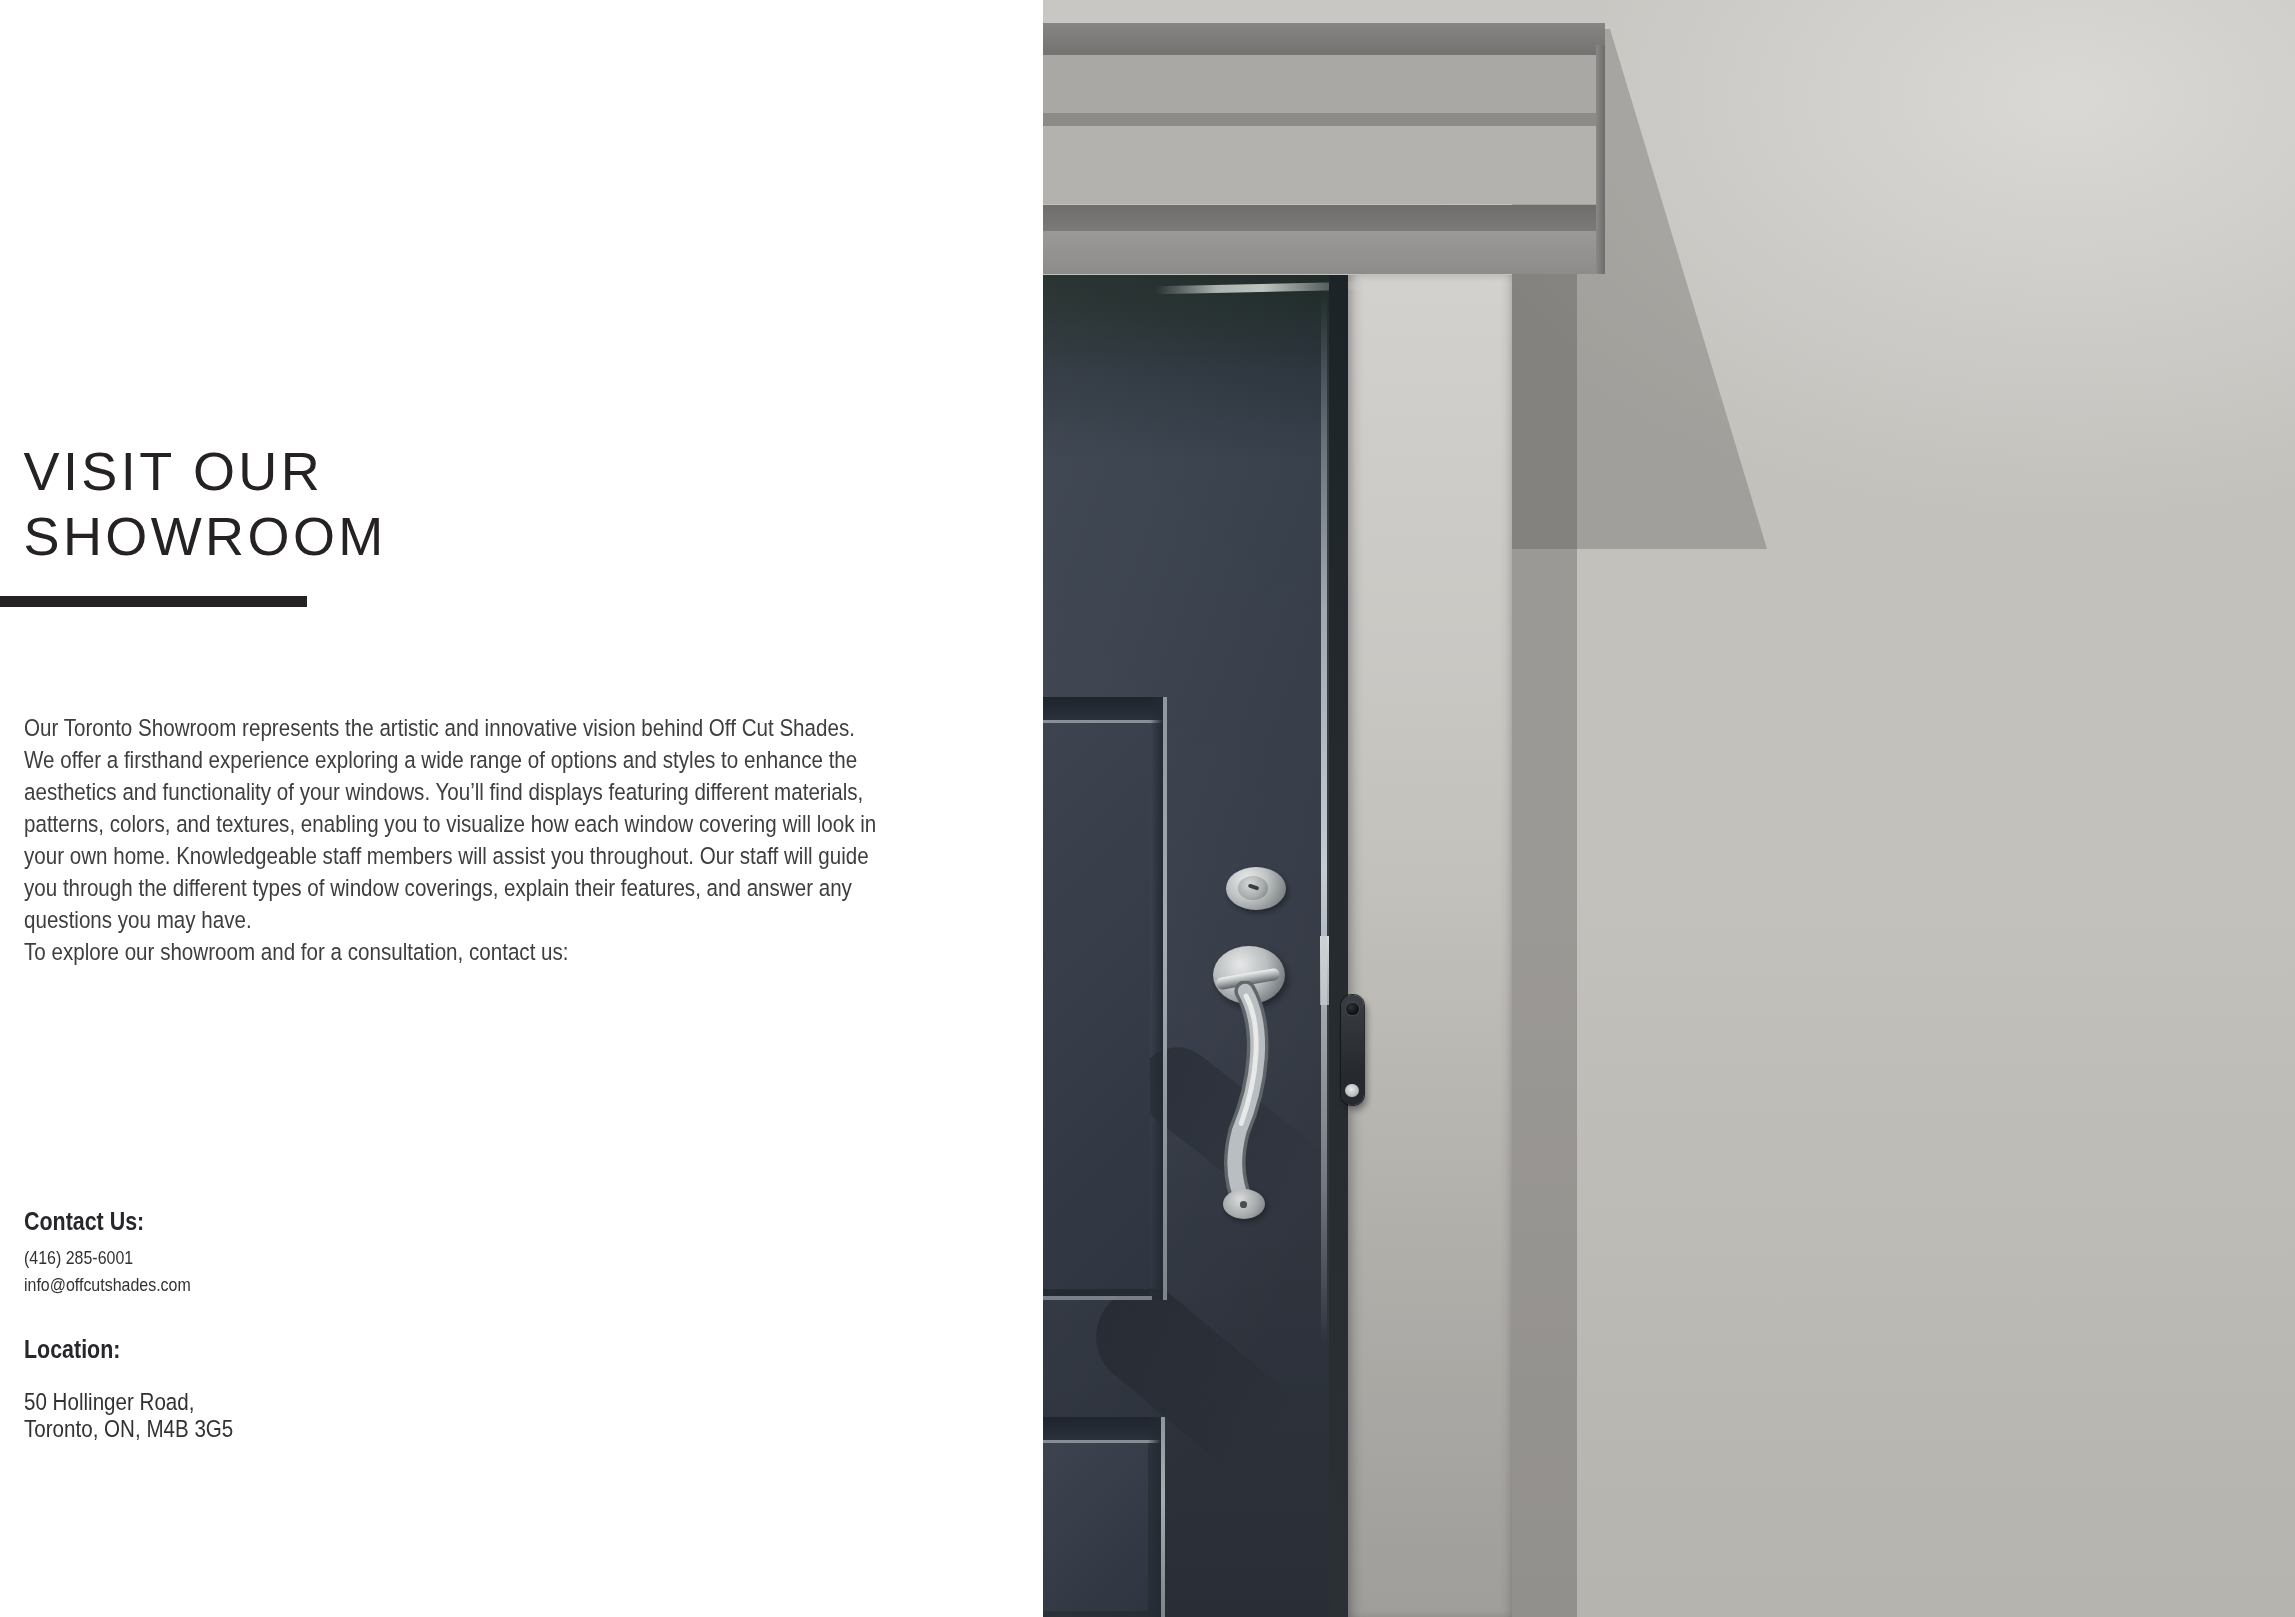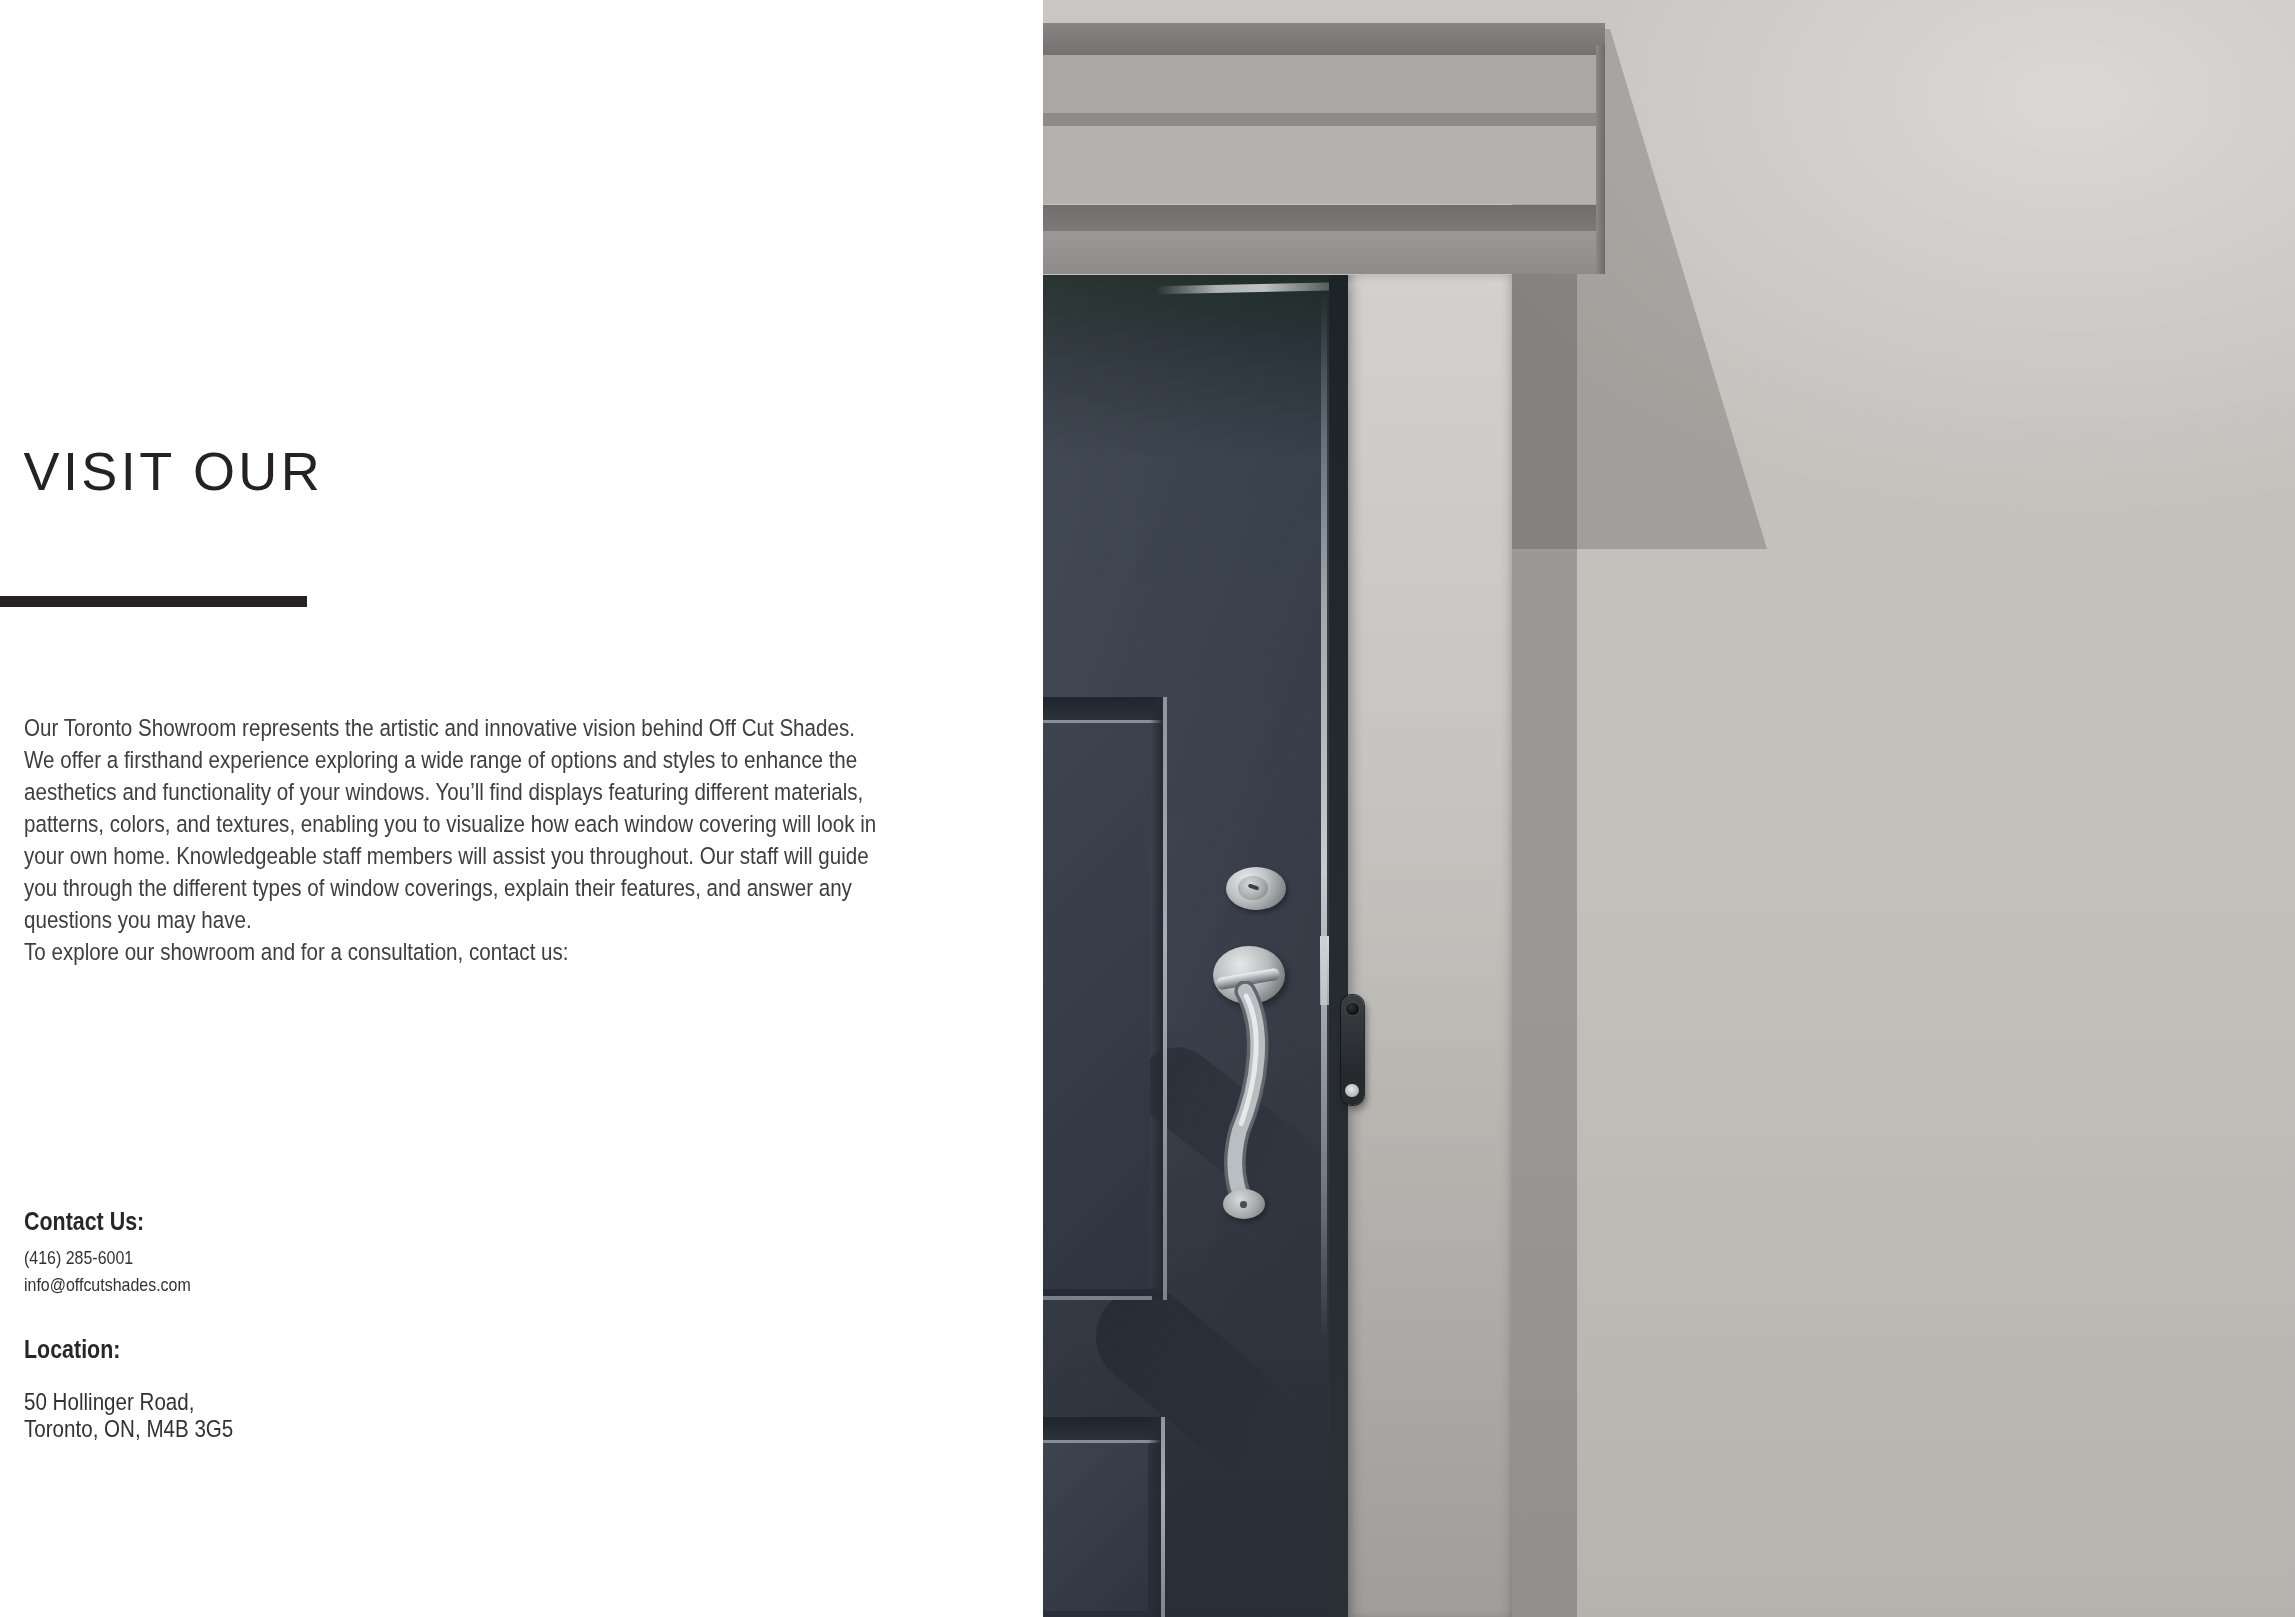--- a/index.html
+++ b/index.html
@@ -124,20 +124,21 @@
     background:radial-gradient(circle at 45% 40%, #e8e9ea, #b9bbbd 60%, #8d8f91);}
 </style>
 </head>
 <body>
 
 <div id="canvas">
 
   <div class="left-panel">
     <div class="page-title">
       <div>VISIT OUR</div>
+      <div>SHOWROOM</div>
     </div>
     <div class="title-bar"></div>
 
     <div class="intro">
       <div class="pline">Our Toronto Showroom represents the artistic and innovative vision behind Off Cut Shades.</div>
       <div class="pline">We offer a firsthand experience exploring a wide range of options and styles to enhance the</div>
       <div class="pline">aesthetics and functionality of your windows. You’ll find displays featuring different materials,</div>
       <div class="pline">patterns, colors, and textures, enabling you to visualize how each window covering will look in</div>
       <div class="pline">your own home. Knowledgeable staff members will assist you throughout. Our staff will guide</div>
       <div class="pline">you through the different types of window coverings, explain their features, and answer any</div>

